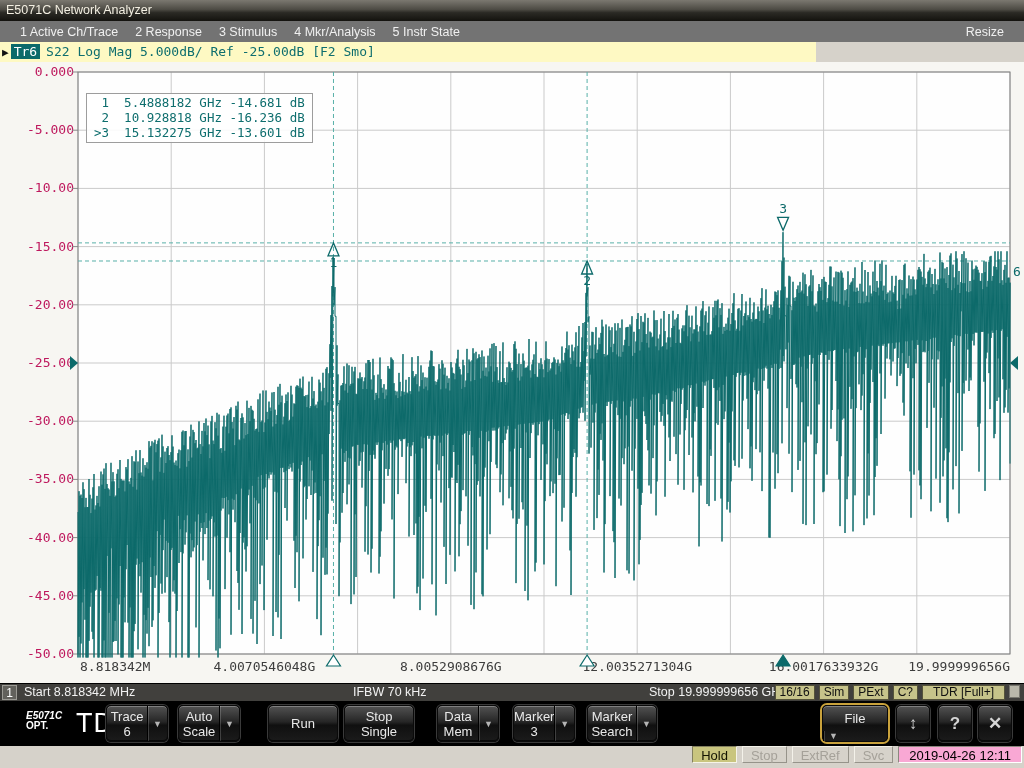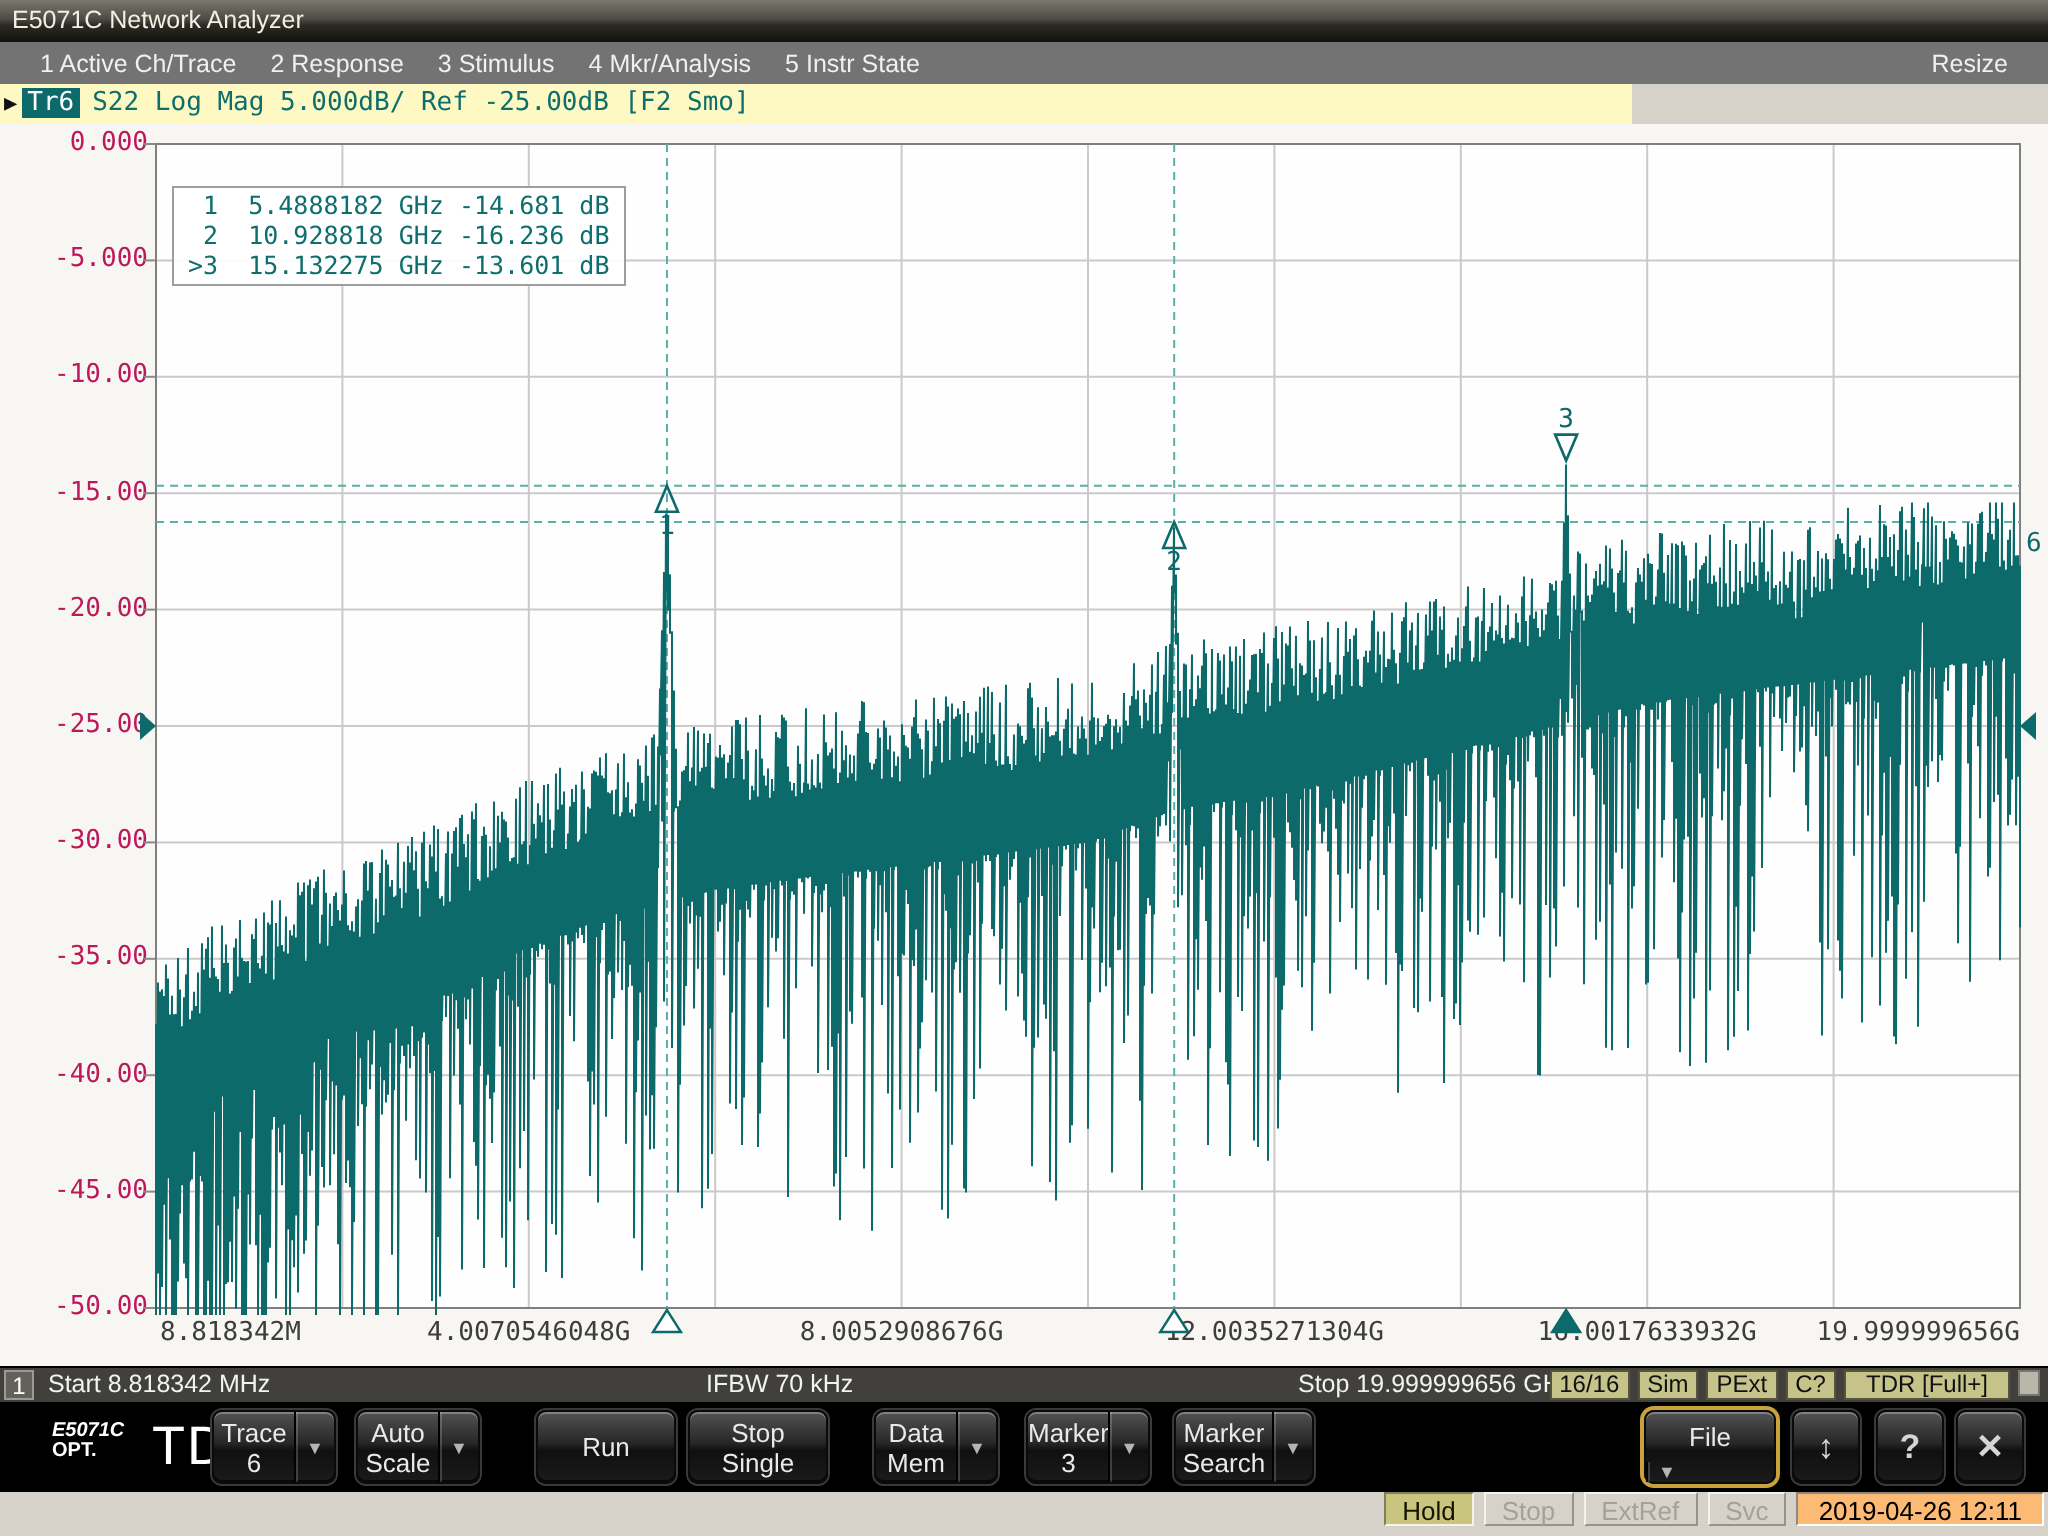--- a/index.html
+++ b/index.html
@@ -65,21 +65,21 @@
   .bottombar{position:absolute;left:0;top:746px;width:1024px;height:22px;background:#d6d2ca;
     display:flex;align-items:flex-start;justify-content:flex-end;gap:5px;padding-right:2px;box-sizing:border-box;
     font-size:13px;}
   .bb{height:17px;line-height:17px;padding:0 8px;box-sizing:border-box;}
   .bb.active{background:#c9c57e;color:#141400;
     border-top:1px solid #83805f;border-left:1px solid #83805f;
     border-bottom:1px solid #f6f4e8;border-right:1px solid #f6f4e8;}
   .bb.dis{color:#a5a199;
     border-top:1px solid #f4f2ea;border-left:1px solid #f4f2ea;
     border-bottom:1px solid #96938a;border-right:1px solid #96938a;}
-  .bb.date{color:#000;background:#fdba74;
+  .bb.date{color:#000;background:#f9a8d4;
     border-top:1px solid #8b887f;border-left:1px solid #8b887f;
     border-bottom:1px solid #fff;border-right:1px solid #fff;padding:0 10px;}
 </style>
 </head>
 <body>
 
 <div class="screen">
 
   <div class="titlebar">
     <span>E5071C Network Analyzer</span>

